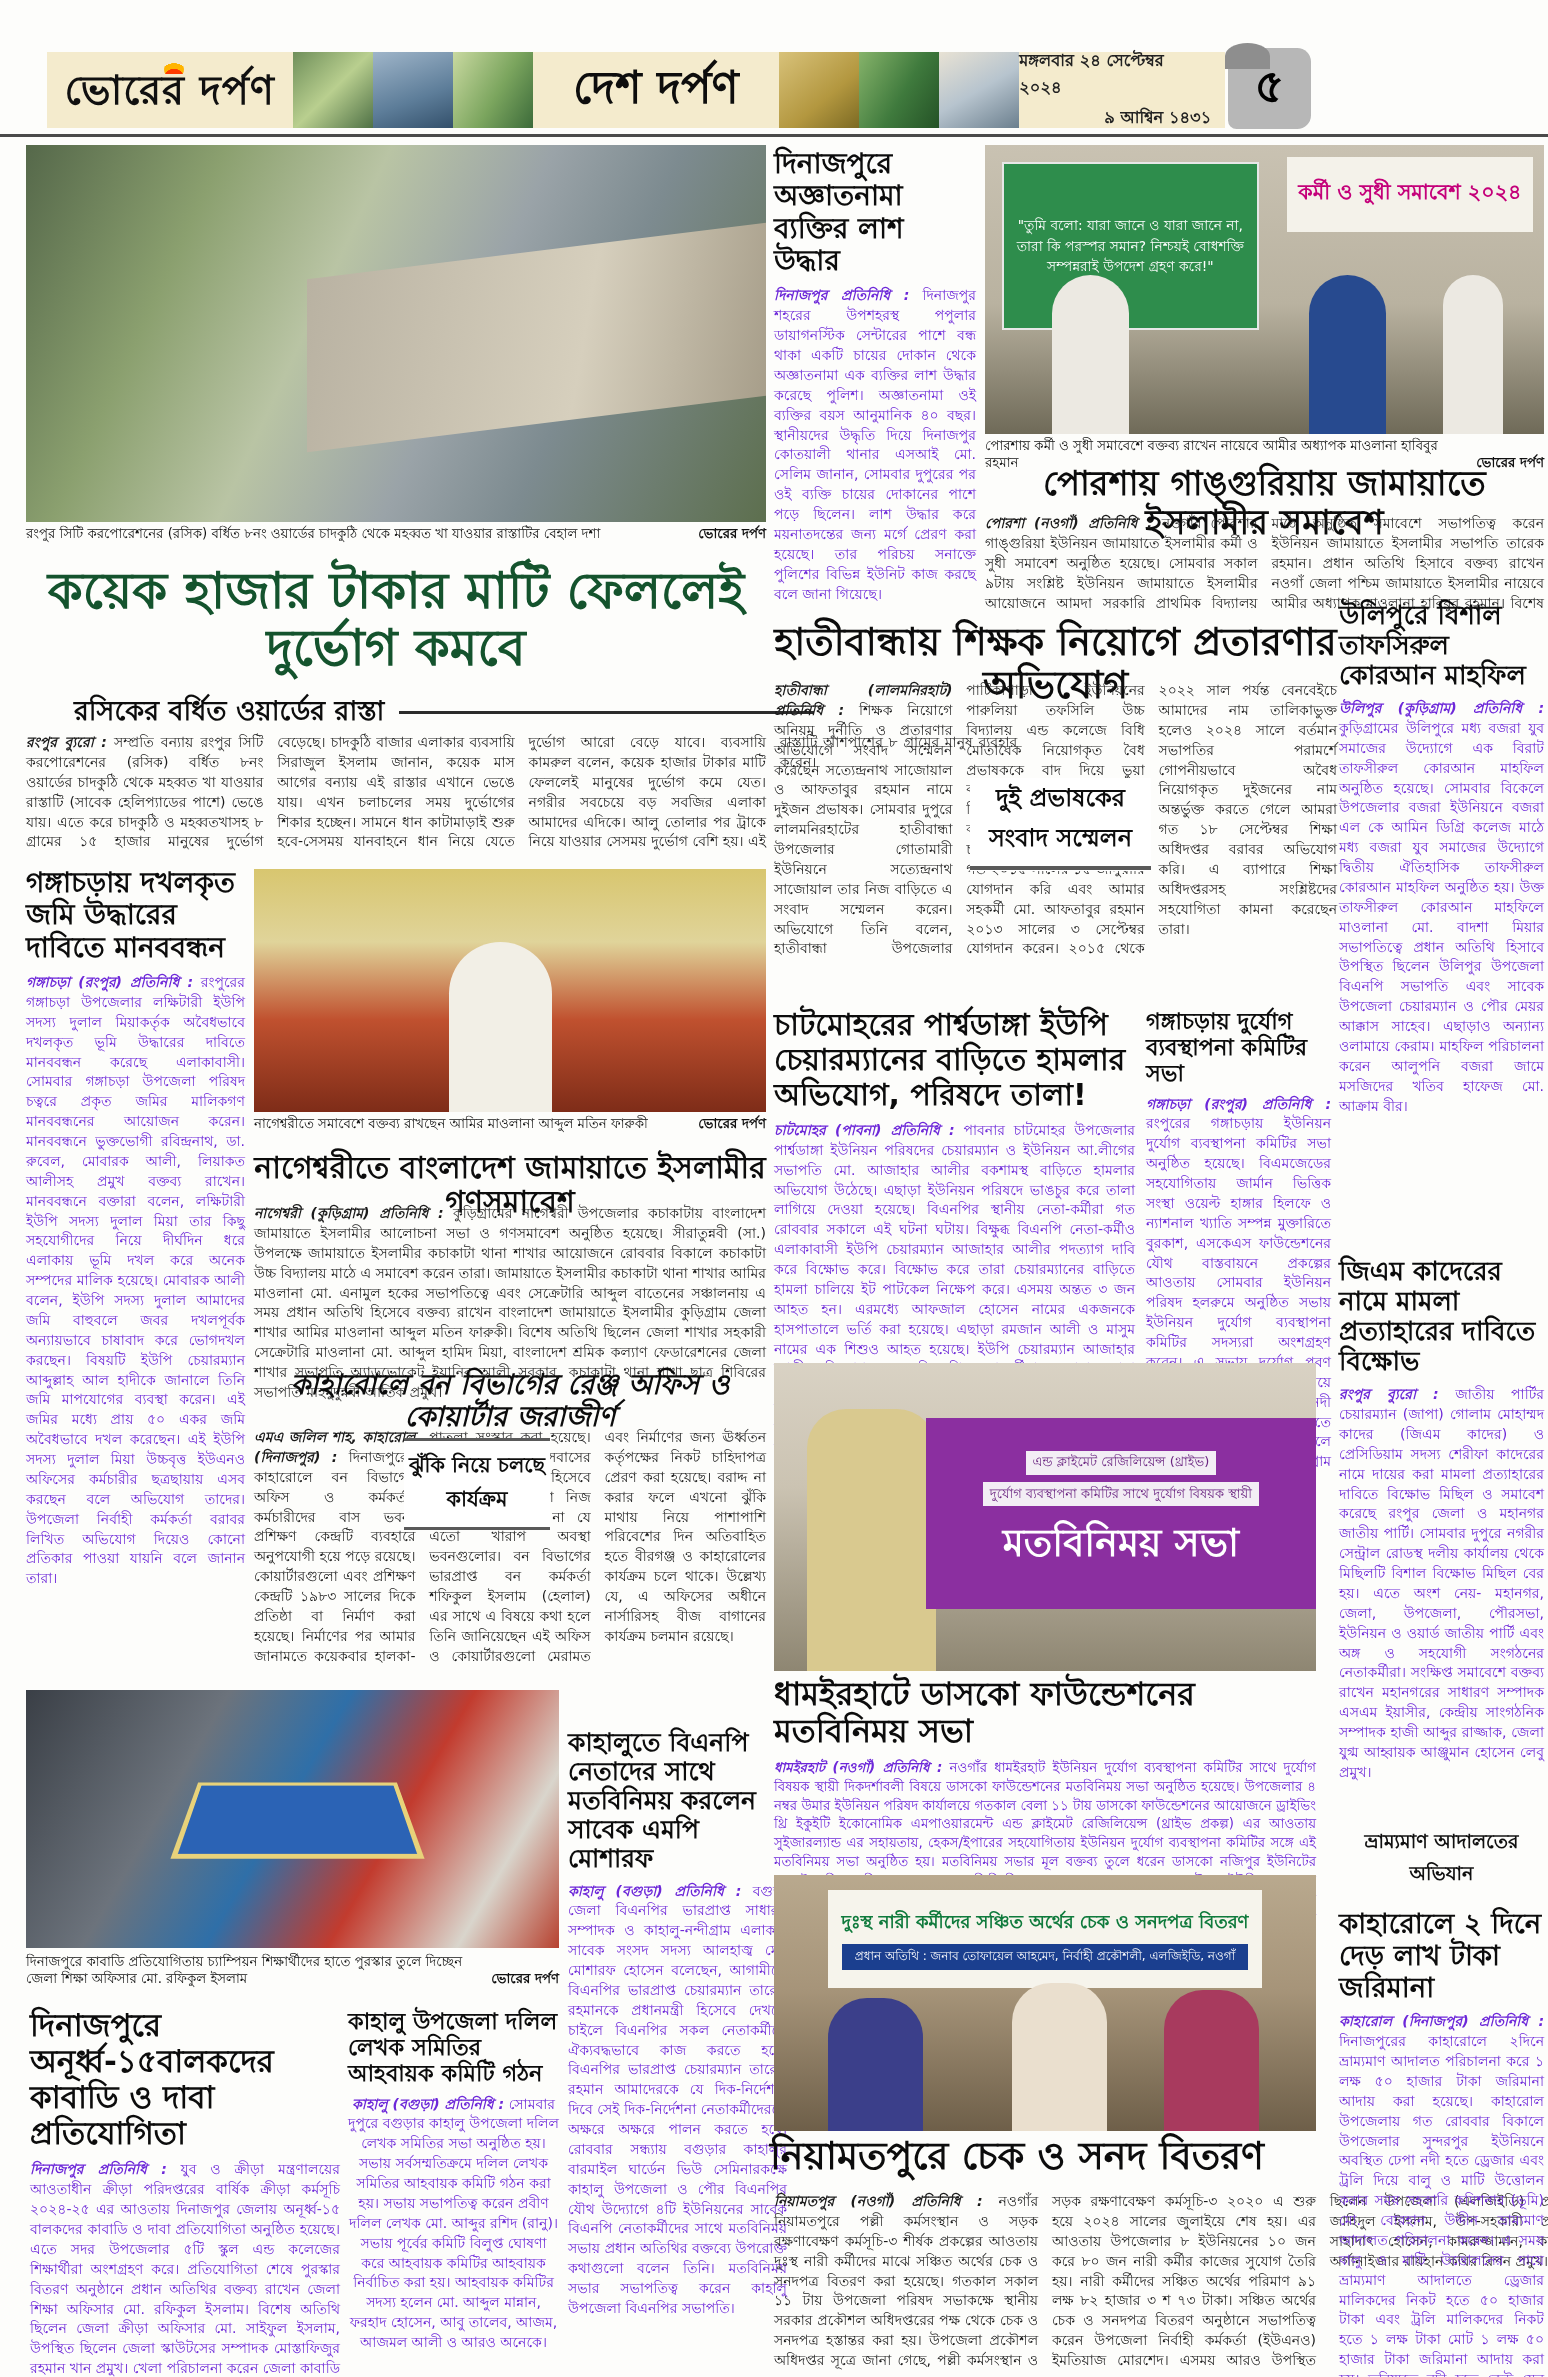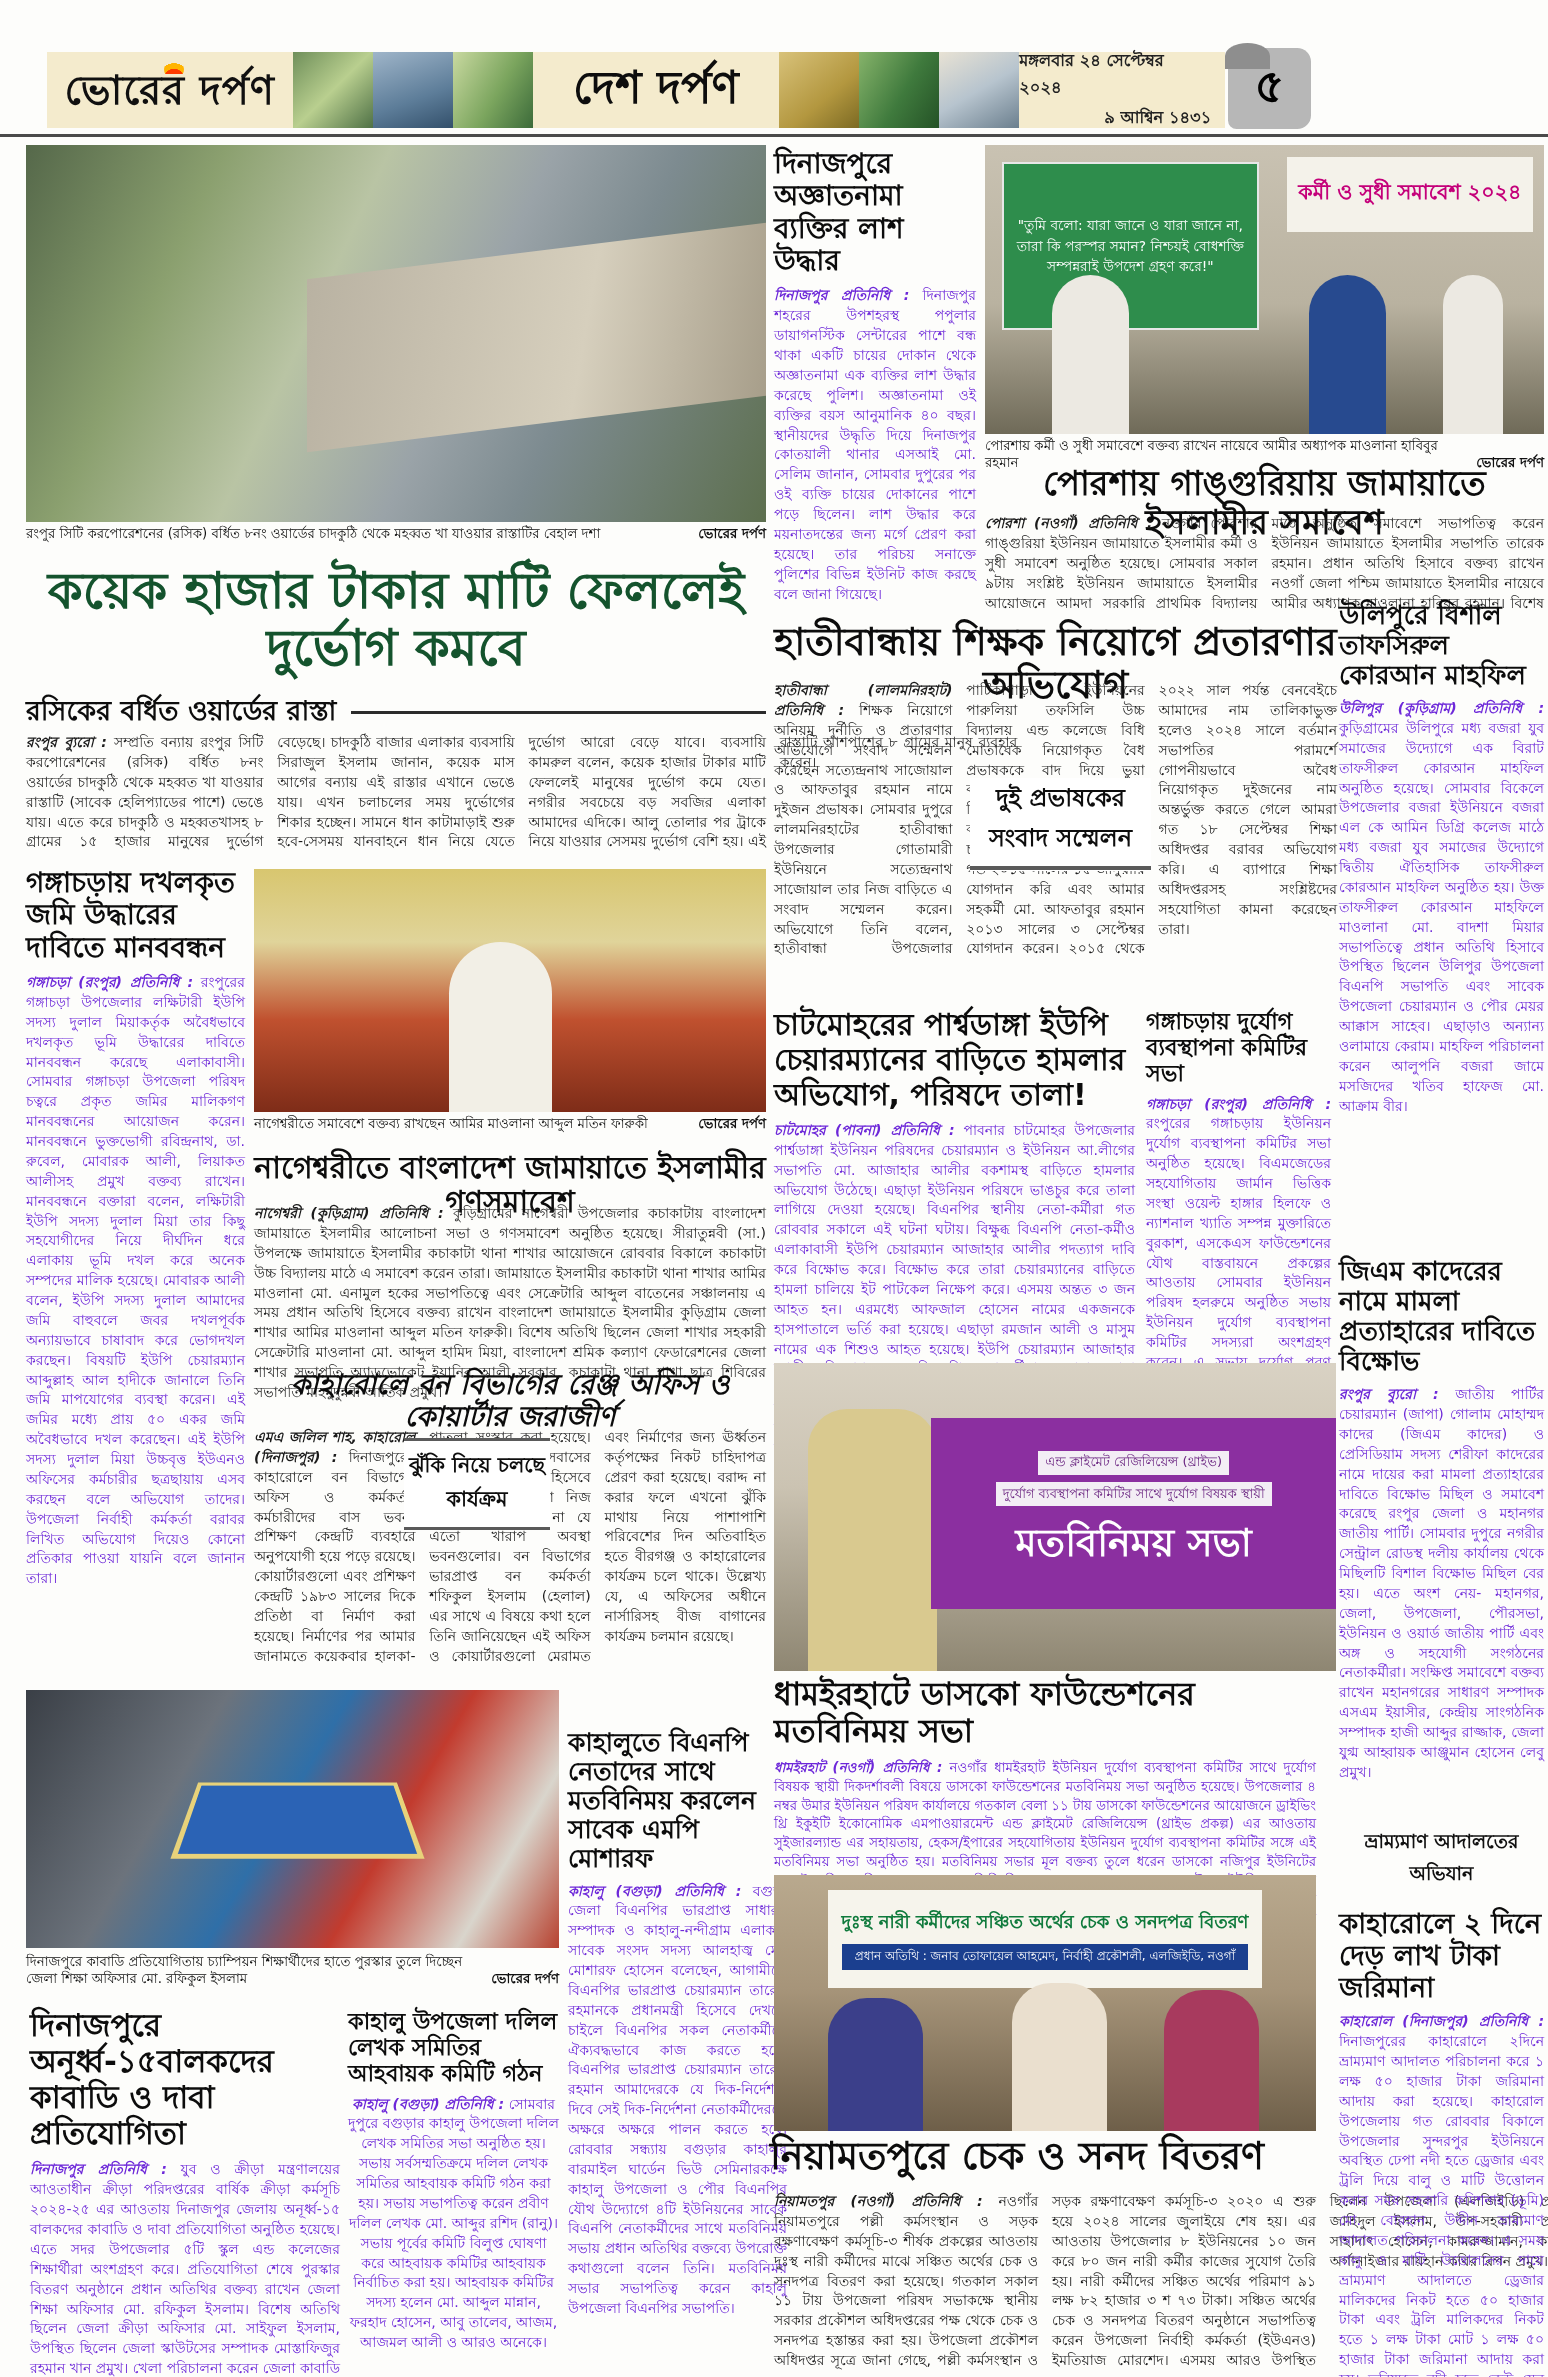--- a/index.html
+++ b/index.html
@@ -37,21 +37,21 @@
   .photo{position:absolute;overflow:hidden;background:#cfcabc;}
   .caption{position:absolute;display:flex;justify-content:space-between;align-items:flex-end;gap:12px;
            font-size:13.3px;line-height:1.28;color:#111;}
   .caption .credit{font-weight:700;white-space:nowrap;}
   .hl{position:absolute;font-weight:800;text-align:center;color:#0c0c0c;line-height:1.14;}
   .hl.red{color:#14532d;}
   .bd{position:absolute;font-size:14px;line-height:1.42;text-align:justify;color:#1b1b1b;}
   .byline{font-weight:700;font-style:italic;}
   .cols2{column-count:2;column-gap:13.8px;}
   .cols3{column-count:3;column-gap:13.8px;}
-  .subrow{position:absolute;display:flex;align-items:center;gap:15px;}
+  .subrow{position:absolute;display:flex;align-items:center;gap:15px;margin-left:48px;}
   .subrow .st{font-size:27px;font-weight:800;color:#0d0d0d;white-space:nowrap;}
   .subrow .rule{flex:1;height:3.4px;background:#2b2b2b;}
   .inset{position:absolute;background:#fff;display:flex;flex-direction:column;align-items:center;
          justify-content:center;text-align:center;font-weight:800;color:#0d0d0d;z-index:5;}
   .inset .ib{border-bottom:4.3px solid #5a5a5a;padding-bottom:6.9px;}
   .kicker{font-size:19px;font-weight:700;text-align:center;color:#101010;}
   .art{position:absolute;}
   .art .ahl{font-weight:700;color:#0c0c0c;line-height:1.16;margin:0 0 8.6px 0;}
   .art .abd{font-size:14px;line-height:1.42;text-align:justify;color:#6d28d9;}
   
@@ -63,21 +63,21 @@
        border:2.6px solid #e7e7e7;color:#fff;display:flex;flex-direction:column;align-items:center;
        justify-content:center;text-align:center;padding:6.9px;box-sizing:border-box;font-size:13.8px;line-height:1.5;}
   .banner-white{position:absolute;right:2%;top:4%;width:44%;height:26%;background:#f4f2ea;
        color:#c4007a;display:flex;align-items:center;justify-content:center;font-weight:800;
        font-size:20.6px;text-align:center;padding:3.4px;box-sizing:border-box;}
   .fig-man{position:absolute;bottom:0;width:77px;height:55%;border-radius:39px 39px 0 0;background:#ece9e2;}
   .fig-man.b{background:#274a8f;}
   .ph-nag{background:linear-gradient(180deg,#d8c66f 0%,#e0d49a 30%,#c0512f 62%,#7e2c18 100%);}
   .ph-nag::before{content:"";position:absolute;left:38%;bottom:0;width:103px;height:70%;
        background:#f2efe6;border-radius:52px 52px 0 0;}
-  .ph-moto{background:linear-gradient(180deg,#d9d2c4 0%,#cbc3b2 40%,#8e8672 100%);padding-left:20px;}
+  .ph-moto{background:linear-gradient(180deg,#d9d2c4 0%,#cbc3b2 40%,#8e8672 100%);}
   .banner-purple{position:absolute;right:0;top:18%;width:72%;height:62%;background:#8b2fa0;
        color:#fff;display:flex;flex-direction:column;align-items:center;justify-content:center;
        gap:6.9px;text-align:center;padding:8.6px;box-sizing:border-box;}
   .banner-purple .big{font-size:38px;font-weight:800;}
   .banner-purple .small{font-size:13px;background:#f3eef5;color:#6a2480;padding:1.7px 6.9px;}
   .ph-check{background:linear-gradient(180deg,#b9a98e 0%,#a69479 45%,#6e5f49 100%);}
   .banner-check{position:absolute;left:10%;top:6%;width:80%;height:38%;background:#f6f4ec;
        display:flex;flex-direction:column;align-items:center;justify-content:center;gap:5.2px;
        padding:5.2px;box-sizing:border-box;text-align:center;}
   .banner-check .t1{color:#0f7a3c;font-weight:800;font-size:18px;}

